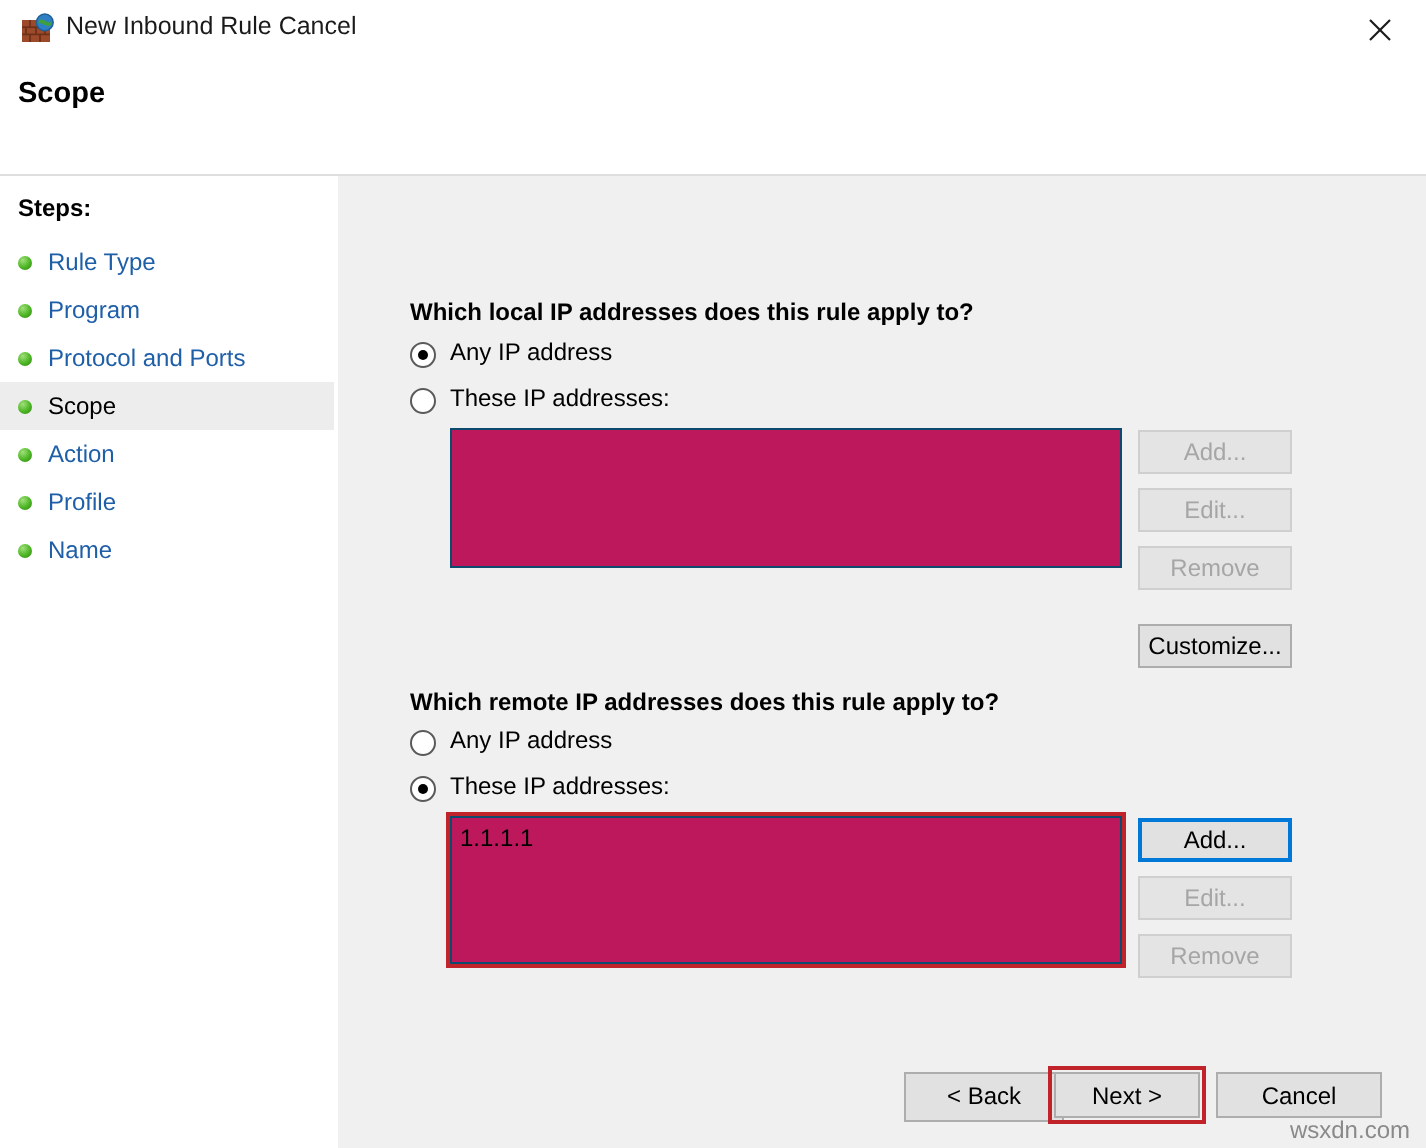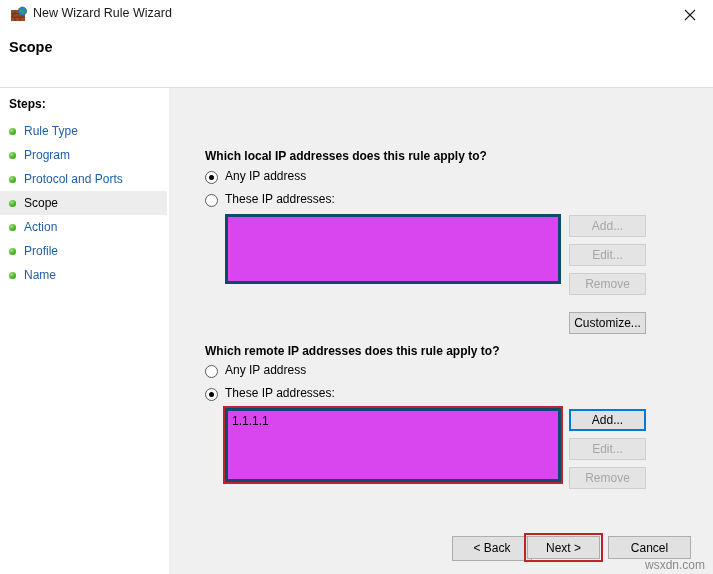--- a/index.html
+++ b/index.html
@@ -185,22 +185,22 @@
     position: absolute;
     left: 20px; top: 0;
     font-size: 12px;
     color: #000000;
     white-space: nowrap;
   }
 
   
   .listbox {
     position: absolute;
-    background: #d946ef;
-    border: 3px solid #0c4a6e;
+    background: #be185d;
+    border: 1px solid #0c4a6e;
     box-sizing: border-box;
     overflow: hidden;
   }
   .listbox .item {
     position: absolute;
     left: 4px; top: 3px;
     font-size: 12px;
     color: #000000;
   }
 
@@ -261,21 +261,21 @@
           <line x1="8" y1="7.6" x2="8" y2="11.2"></line>
           <line x1="12.5" y1="7.6" x2="12.5" y2="11.2"></line>
           <line x1="5" y1="11.2" x2="5" y2="15"></line>
           <line x1="10" y1="11.2" x2="10" y2="15"></line>
         </g>
         <circle cx="12.4" cy="5.2" r="4.2" fill="#2e7fc4"></circle>
         <path d="M9.4 4.2 Q11 3.2 12.6 4.4 Q14 5.6 15.8 5 L15.6 6.6 Q13.6 7.4 12 6.4 Q10.4 5.4 9.2 5.8 Z" fill="#3ea03e"></path>
         <circle cx="12.4" cy="5.2" r="4.2" fill="none" stroke="#1d5f96" stroke-width="0.7"></circle>
       </svg>
     </span>
-    <span class="title-text">New Wizard Rule Wizard</span>
+    <span class="title-text">New Inbound Rule Cancel</span>
     <button class="close-btn">
       <svg width="12" height="12" viewBox="0 0 12 12">
         <line x1="1" y1="1" x2="11" y2="11" stroke="#1a1a1a" stroke-width="1.1"></line>
         <line x1="11" y1="1" x2="1" y2="11" stroke="#1a1a1a" stroke-width="1.1"></line>
       </svg>
     </button>
   </div>
 
   <div class="header">
     <div class="page-title">Scope</div>

